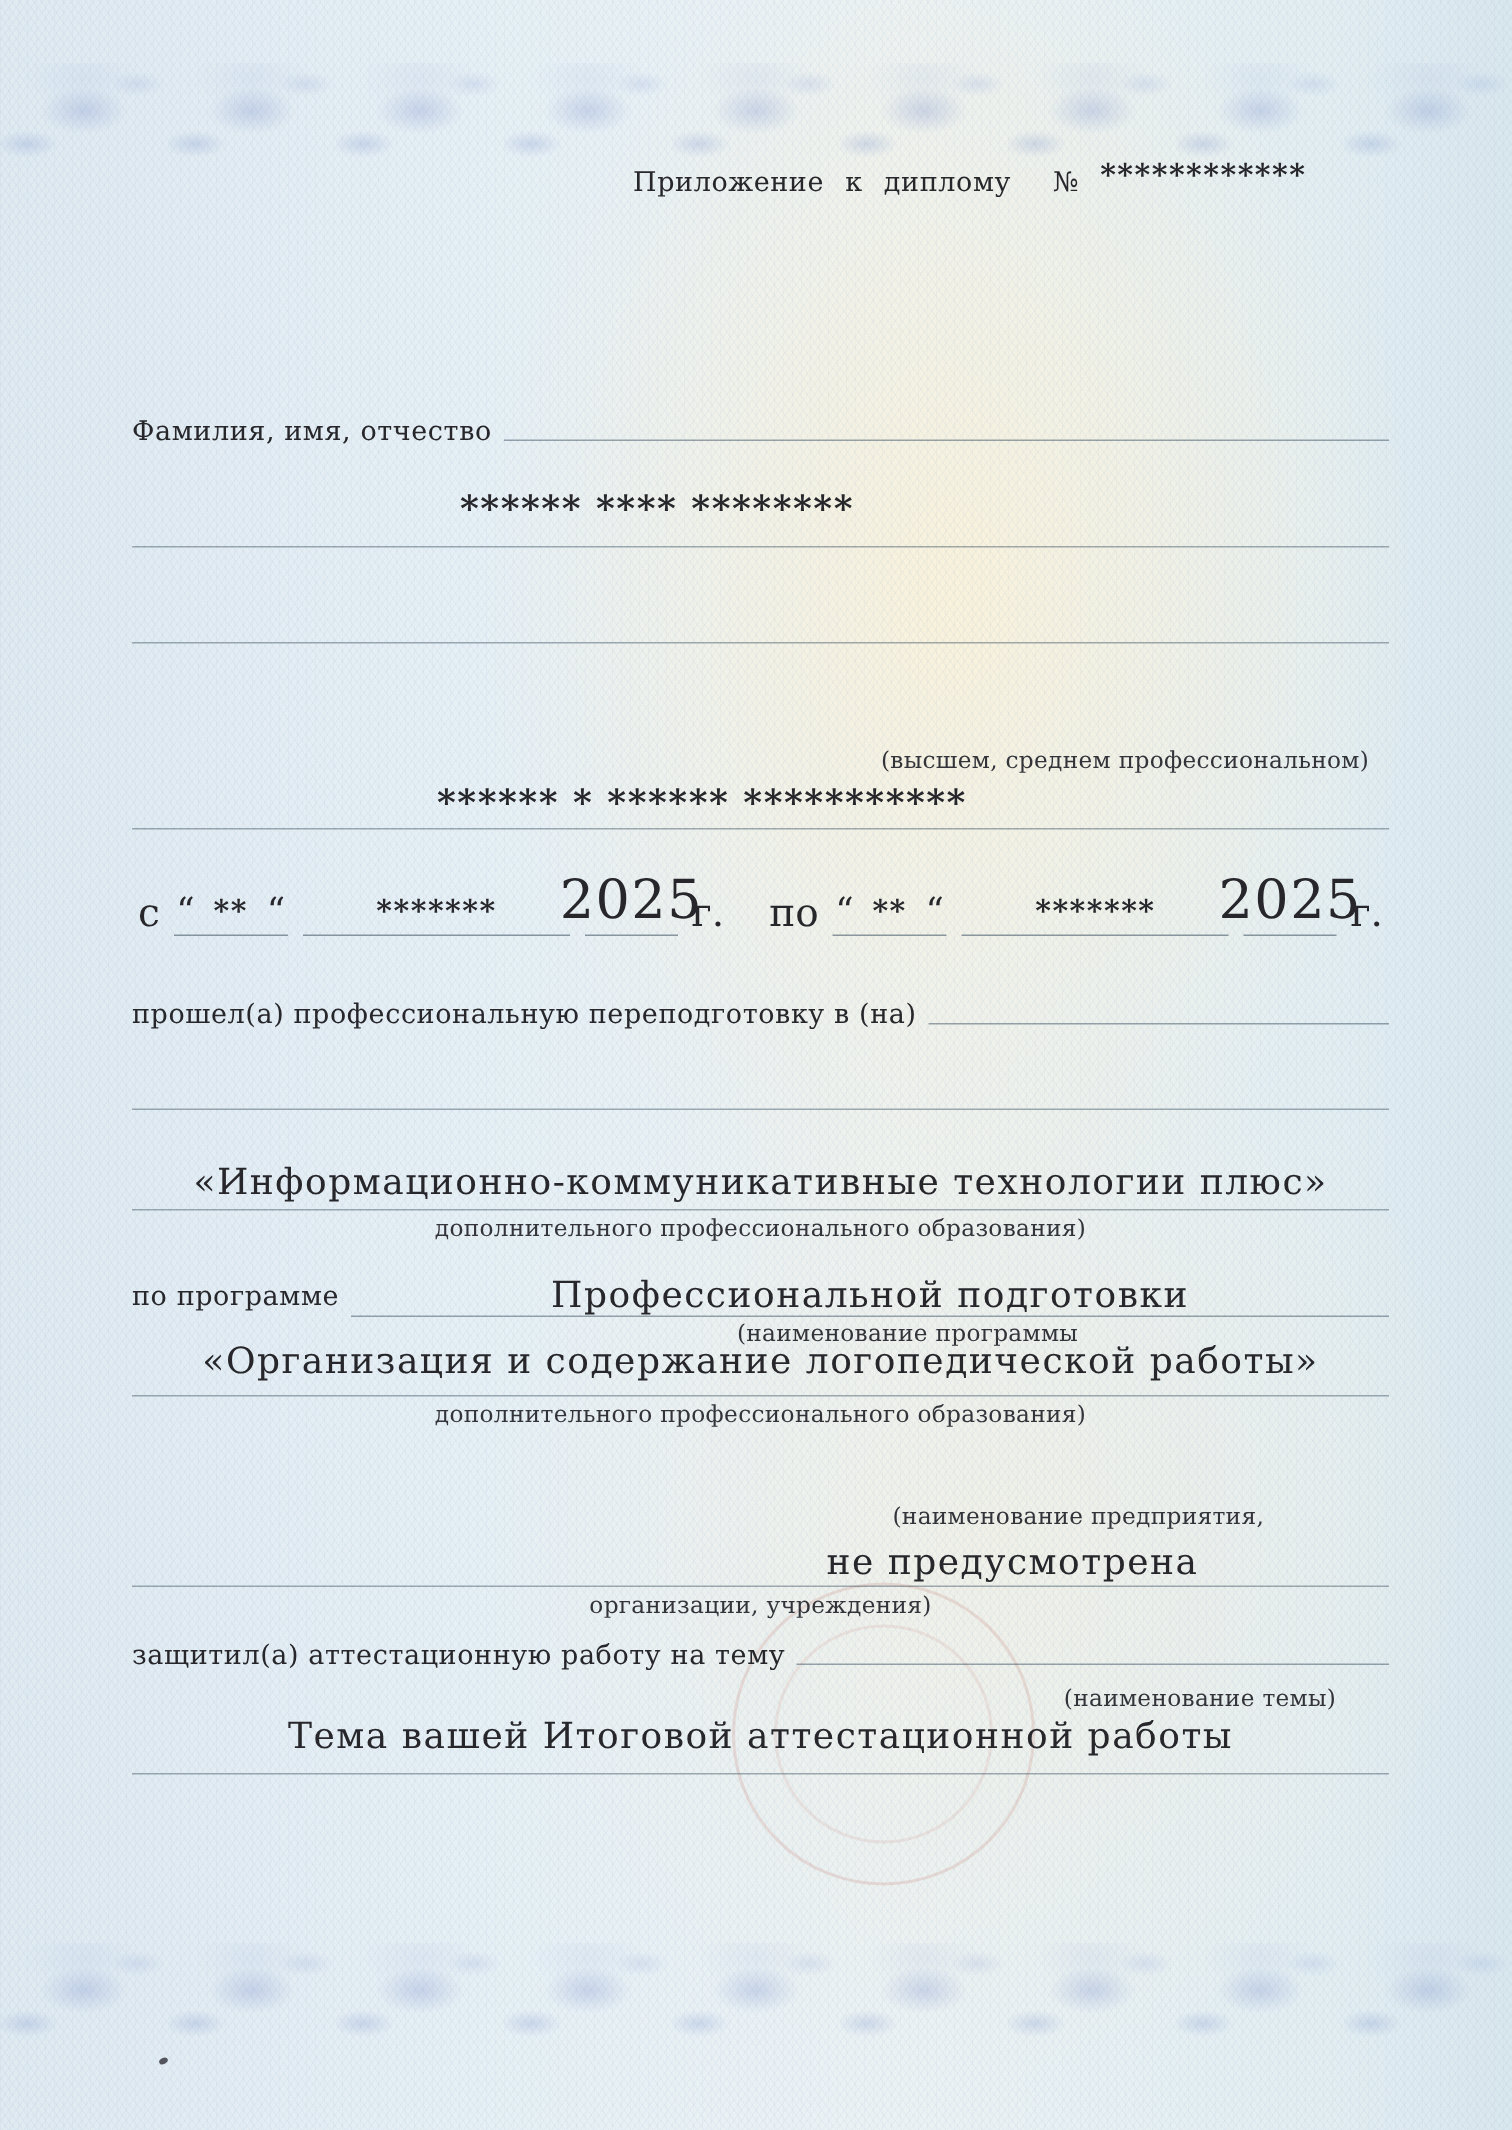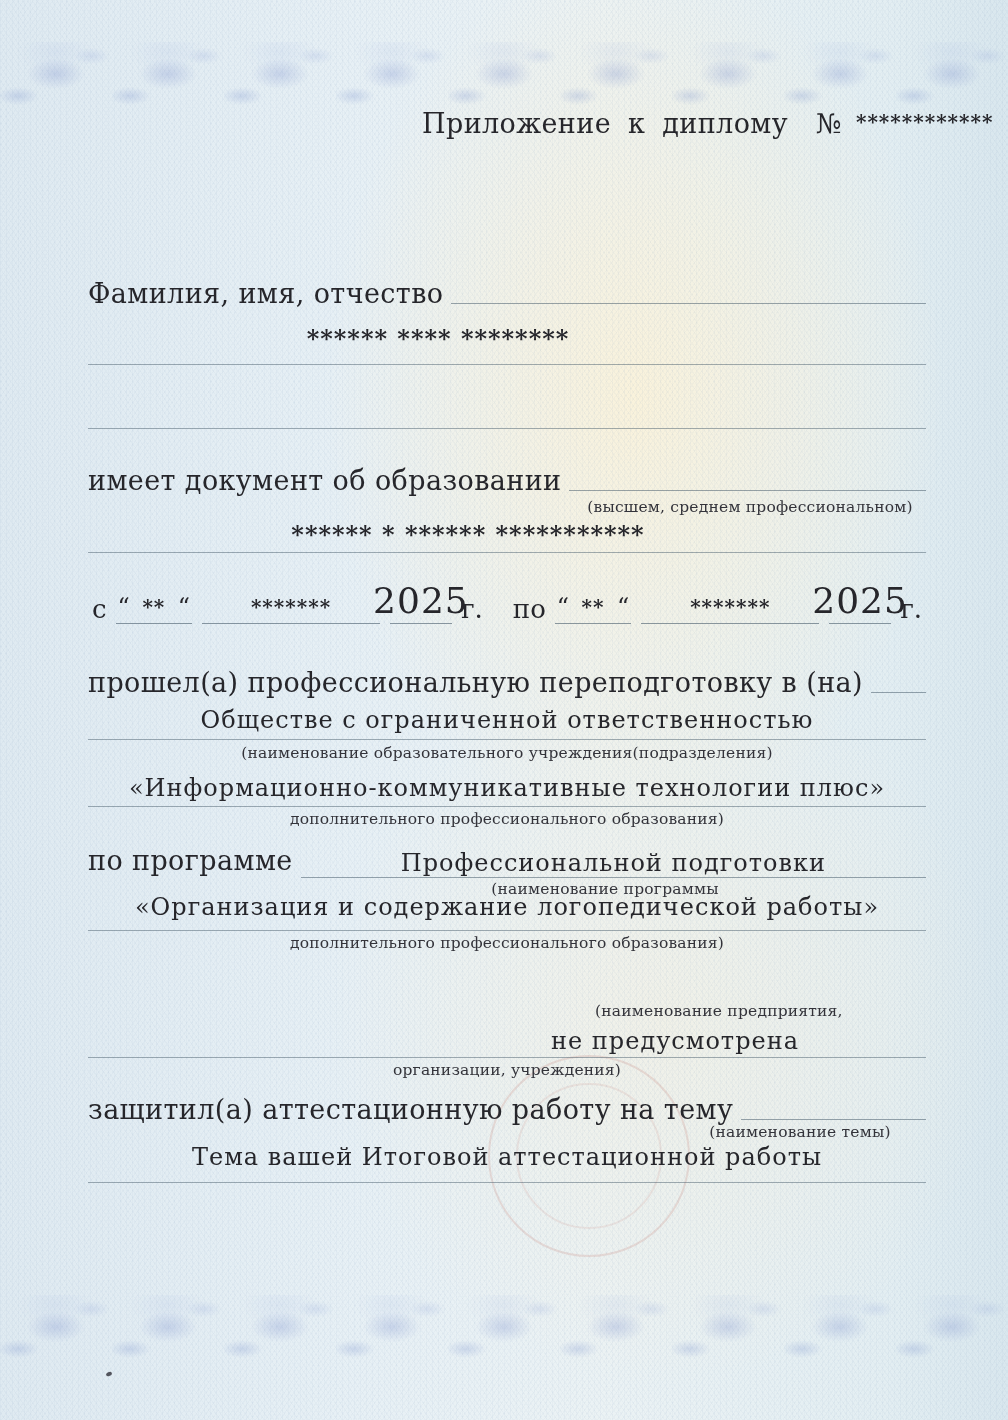--- a/index.html
+++ b/index.html
@@ -27,21 +27,21 @@
       radial-gradient(ellipse 30px 13px at 18px 54px, rgba(110,135,200,0.24), rgba(110,135,200,0) 70%),
       radial-gradient(ellipse 26px 12px at 92px 14px, rgba(140,160,215,0.20), rgba(140,160,215,0) 70%),
       radial-gradient(ellipse 55px 30px at 56px 10px, rgba(150,170,220,0.12), rgba(150,170,220,0) 70%);
     background-size:112px 68px;background-repeat:repeat-x;
   }
   .band.top{top:42px;}
   .band.bottom{top:1295px;}
 
   .abs{position:absolute;}
   .row{position:absolute;display:flex;align-items:flex-end;}
-  .lbl{font-size:27px;letter-spacing:0.4px;white-space:nowrap;line-height:1.15;}
+  .lbl{font-size:18px;letter-spacing:0.4px;white-space:nowrap;line-height:1.15;}
   .fill{flex:1;border-bottom:1px solid rgba(75,95,110,0.55);margin-left:8px;margin-bottom:5px;}
   .hr{position:absolute;border-top:1px solid rgba(75,95,110,0.5);}
   .val{font-size:24px;font-weight:600;letter-spacing:1px;text-align:center;white-space:nowrap;}
   .cap{font-size:15.5px;letter-spacing:0.2px;color:#33333a;text-align:center;white-space:nowrap;}
 
   
   .daterow{position:absolute;left:88px;top:586px;width:838px;height:38px;display:flex;align-items:flex-end;}
   .daterow .word{font-size:26px;line-height:1;margin:0 4px 2px 4px;}
   .useg{border-bottom:1px solid rgba(70,90,105,0.6);text-align:center;padding-bottom:4px;margin:0 5px;display:flex;align-items:flex-end;justify-content:center;}
   .seg-day{width:80px;justify-content:space-between;padding:0 2px 4px 2px;}
@@ -75,24 +75,20 @@
   </div>
 
   <div class="row" style="left:88px;top:278px;width:838px;">
     <span class="lbl">Фамилия, имя, отчество</span>
     <span class="fill"></span>
   </div>
   <div class="abs val" style="left:88px;top:324px;width:700px;">****** **** ********</div>
   <div class="hr" style="left:88px;top:364px;width:838px;"></div>
   <div class="hr" style="left:88px;top:428px;width:838px;"></div>
 
-  <div class="row" style="left:88px;top:465px;width:838px;">
-    <span class="lbl">имеет документ об образовании</span>
-    <span class="fill"></span>
-  </div>
   <div class="abs cap" style="left:570px;top:498px;width:360px;">(высшем, среднем профессиональном)</div>
   <div class="abs val" style="left:88px;top:520px;width:760px;">****** * ****** ***********</div>
   <div class="hr" style="left:88px;top:552px;width:838px;"></div>
 
   <div class="daterow">
     <span class="word">с</span>
     <span class="useg seg-day">
       <span class="q">“</span>
       <span class="stars">**</span>
       <span class="q">“</span>
@@ -116,23 +112,21 @@
     <span class="useg seg-year">
       <span class="year">2025</span>
     </span>
     <span class="word">г.</span>
   </div>
 
   <div class="row" style="left:88px;top:654px;width:838px;margin-top:13px;">
     <span class="lbl">прошел(а) профессиональную переподготовку в (на)</span>
     <span class="fill"></span>
   </div>
-  <div class="abs val" style="left:88px;top:706px;width:838px;font-weight:500;">Обществе с ограниченной ответственностью</div>
   <div class="hr" style="left:88px;top:739px;width:838px;"></div>
-  <div class="abs cap" style="left:88px;top:744px;width:838px;">(наименование образовательного учреждения(подразделения)</div>
   <div class="abs val" style="left:88px;top:774px;width:838px;font-weight:500;">«Информационно-коммуникативные технологии плюс»</div>
   <div class="hr" style="left:88px;top:806px;width:838px;"></div>
   <div class="abs cap" style="left:88px;top:810px;width:838px;">дополнительного профессионального образования)</div>
 
   <div class="row" style="left:88px;top:838px;width:838px;height:40px;">
     <span class="lbl" style="padding-bottom:2px;">по программе</span>
     <span class="fill" style="margin-bottom:0;text-align:center;"><span class="val" style="font-weight:500;">Профессиональной подготовки</span></span>
   </div>
   <div class="abs cap" style="left:300px;top:880px;width:610px;">(наименование программы</div>
   <div class="abs val" style="left:88px;top:893px;width:838px;font-weight:500;">«Организация и содержание логопедической работы»</div>

